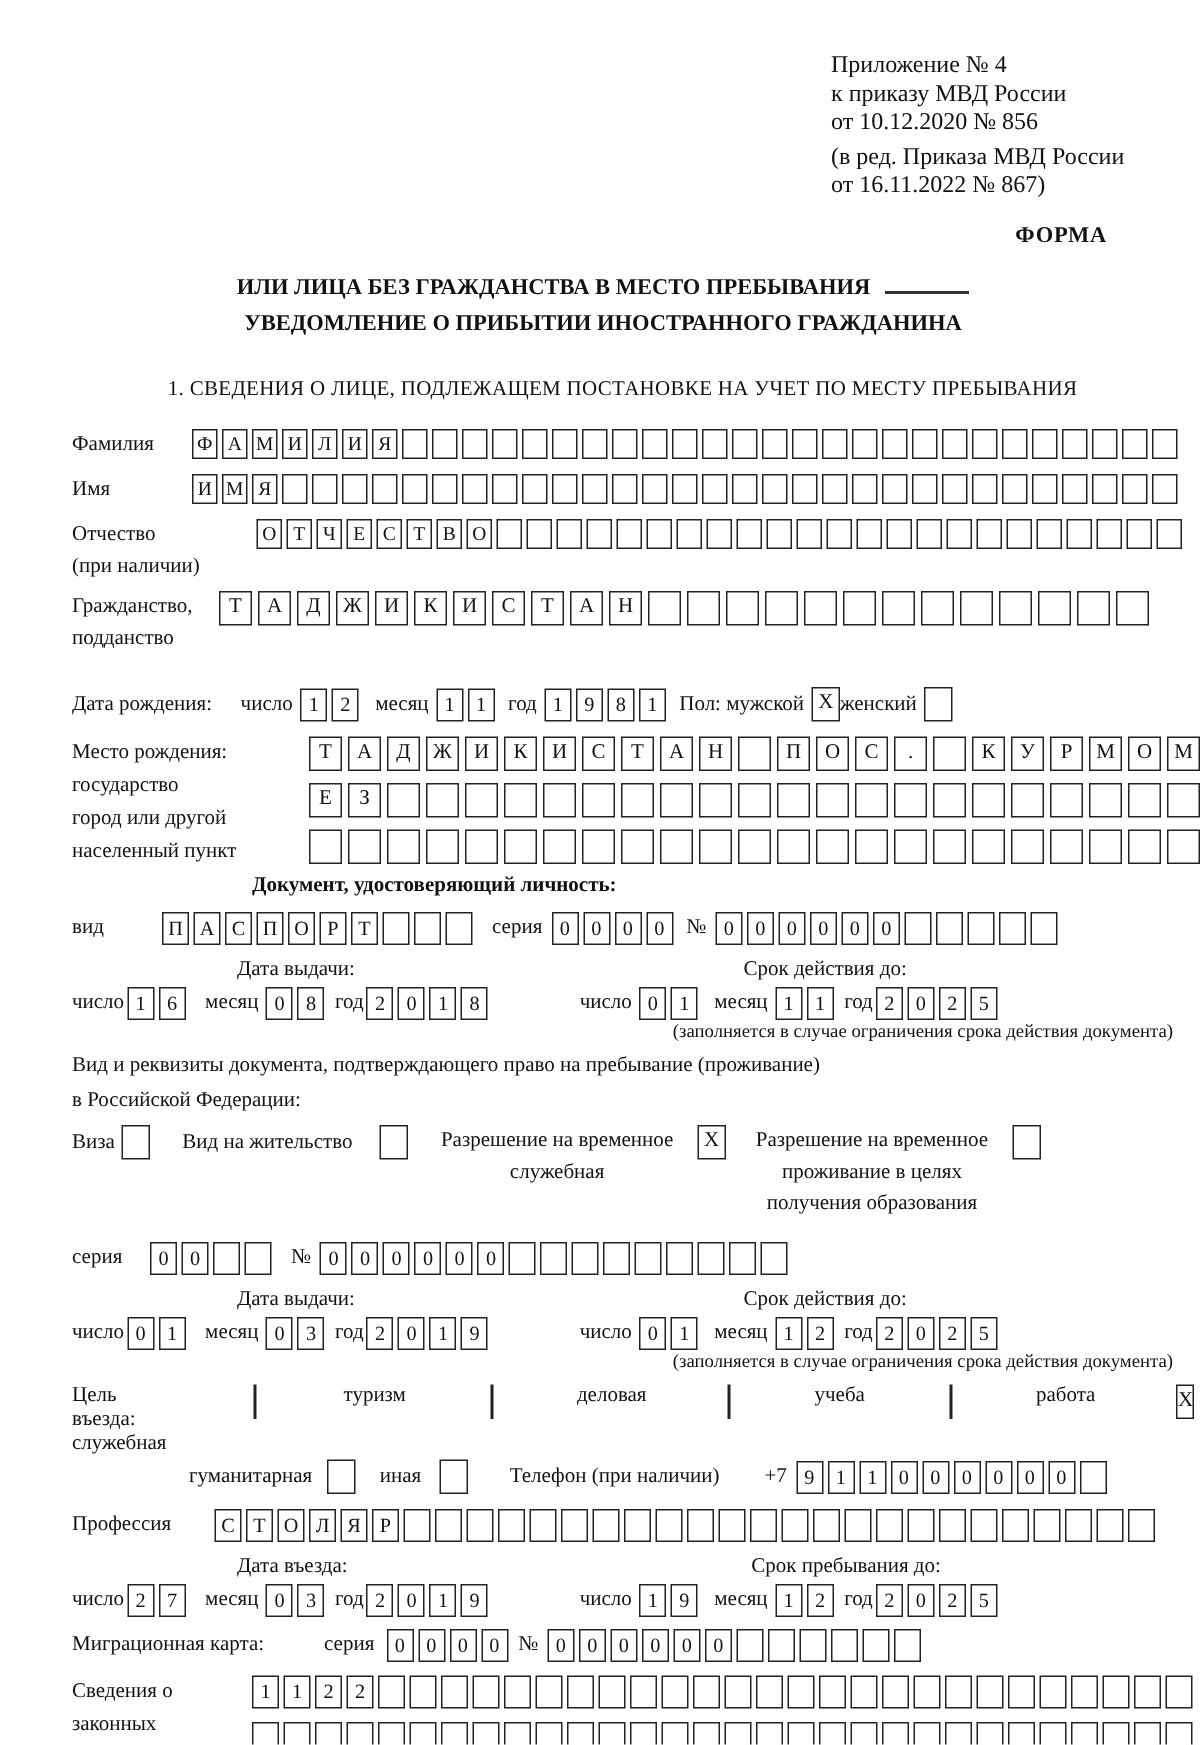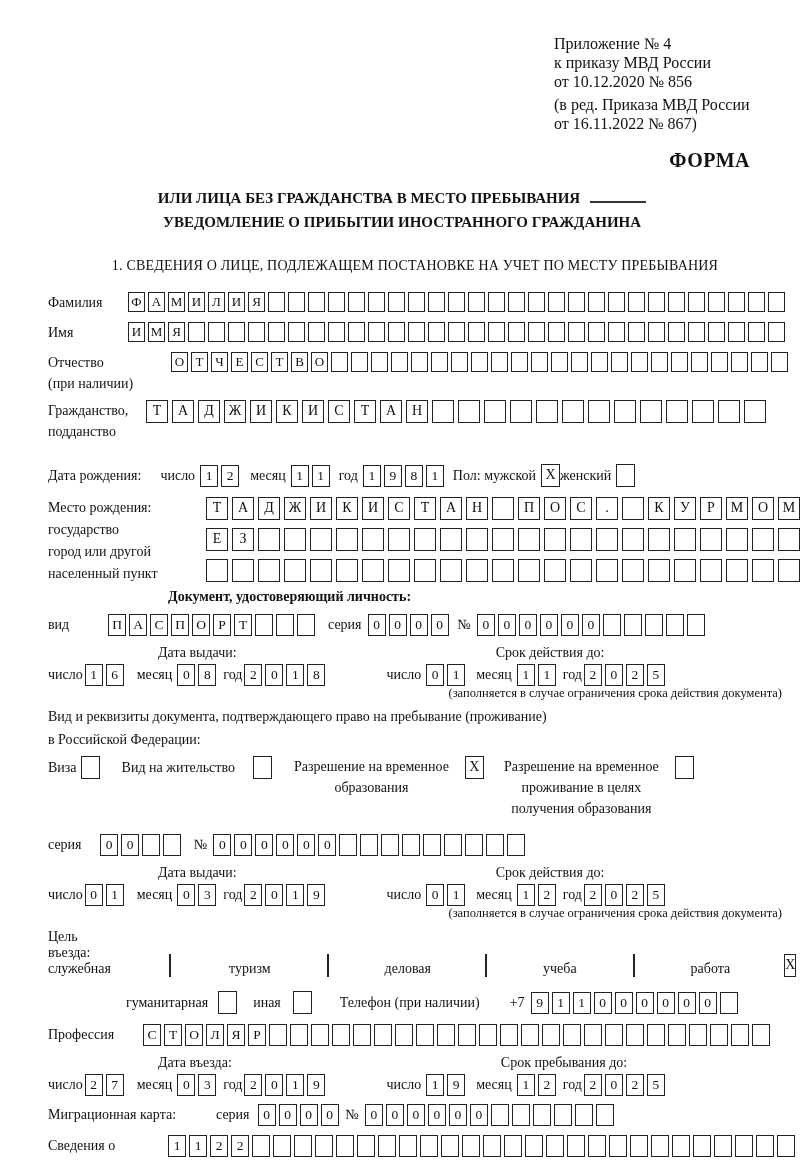--- a/index.html
+++ b/index.html
@@ -3,21 +3,21 @@
 <meta charset="utf-8">
 <style>
   html,body{margin:0;padding:0;background:#fff;}
   body{
     width:800px;height:1163px;box-sizing:border-box;
     padding:34px 14px 10px 48px;
     font-family:"Liberation Serif","DejaVu Serif",serif;
     font-size:14px;color:#111;overflow:hidden;
   }
   .hdr-block{width:210px;margin-left:auto;margin-right:22px;line-height:19px;font-size:16px;}
-  .forma{ text-align:right;margin:16px 36px 14px 0;font-weight:bold;font-size:20px;letter-spacing:.5px;}
+  .forma{ text-align:right;margin:16px 48px 14px 0;font-weight:bold;font-size:15px;letter-spacing:.5px;}
   .title{text-align:center;font-weight:bold;font-size:15px;line-height:24px;margin-right:30px;}
   .title-underline{display:inline-block;width:56px;border-bottom:2px solid #333;height:2px;margin-left:10px;vertical-align:baseline;}
   .sect{font-weight:normal;font-size:14px;margin:24px 0 18px -4px;text-align:center;letter-spacing:.2px;}
   .row{display:flex;align-items:flex-start;margin-bottom:9px;}
   .lblcol{flex-shrink:0;line-height:21px;}
   .cells{white-space:nowrap;display:inline-block;}
   .cell{
     display:inline-block;box-sizing:border-box;text-align:center;
     border:1.7px solid #222;background:#fff;
     width:17px;height:20px;line-height:17px;font-size:13px;margin-right:3px;vertical-align:middle;
@@ -147,21 +147,21 @@
 <div style="margin-bottom:7px;">Вид и реквизиты документа, подтверждающего право на пребывание (проживание)</div>
 <div style="margin-bottom:8px;">в Российской Федерации:</div>
 
 <div class="ckline">
   <span class="cklabel">Виза</span>
   <span class="checkbox" style="margin-left:4px"></span>
   <span class="cklabel" style="margin-left:22px">Вид на жительство</span>
   <span class="checkbox" style="margin-left:18px"></span>
   <span class="ck-multiline" style="margin-left:22px">
     <span>Разрешение на временное</span><br>
-    <span>образования</span>
+    <span>служебная</span>
   </span>
   <span class="checkbox" style="margin-left:16px">X</span>
   <span class="ck-multiline" style="margin-left:20px">
     <span>Разрешение на временное</span><br>
     <span>проживание в целях</span><br>
     <span>получения образования</span>
   </span>
   <span class="checkbox" style="margin-left:16px"></span>
 </div>
 
@@ -185,21 +185,21 @@
   <span class="cells"><span class="cell md">2</span><span class="cell md">0</span><span class="cell md">1</span><span class="cell md">9</span></span>
   <span class="dg-lbl" style="margin-left:58px">число</span>
   <span class="cells"><span class="cell md">0</span><span class="cell md">1</span></span>
   <span class="dg-lbl" style="margin-left:8px">месяц</span>
   <span class="cells"><span class="cell md">1</span><span class="cell md">2</span></span>
   <span class="dg-lbl" style="margin-left:4px;margin-right:2px">год</span>
   <span class="cells"><span class="cell md">2</span><span class="cell md">0</span><span class="cell md">2</span><span class="cell md">5</span></span>
 </div>
 <div class="note">(заполняется в случае ограничения срока действия документа)</div>
 
-<div class="row" style="align-items:flex-end;margin-bottom:14px;gap:48px;">
+<div class="row" style="align-items:flex-start;margin-bottom:2px;gap:48px;">
   <span>Цель въезда: служебная</span>
   <span class="checkbox" style="margin-left:10px"></span>
   <span style="margin-left:10px">туризм</span>
   <span class="checkbox" style="margin-left:8px"></span>
   <span style="margin-left:8px">деловая</span>
   <span class="checkbox" style="margin-left:6px"></span>
   <span style="margin-left:8px">учеба</span>
   <span class="checkbox" style="margin-left:8px"></span>
   <span style="margin-left:8px">работа</span>
   <span class="checkbox" style="margin-left:6px">X</span>

